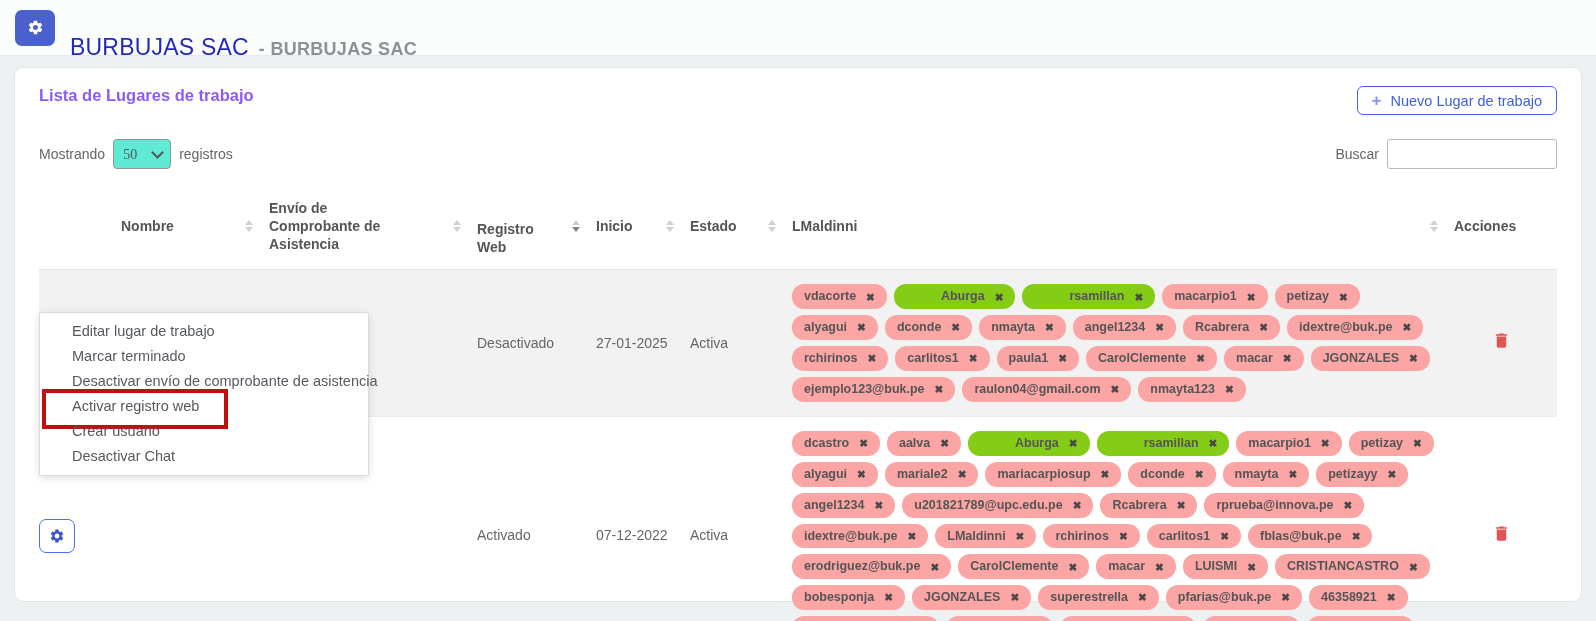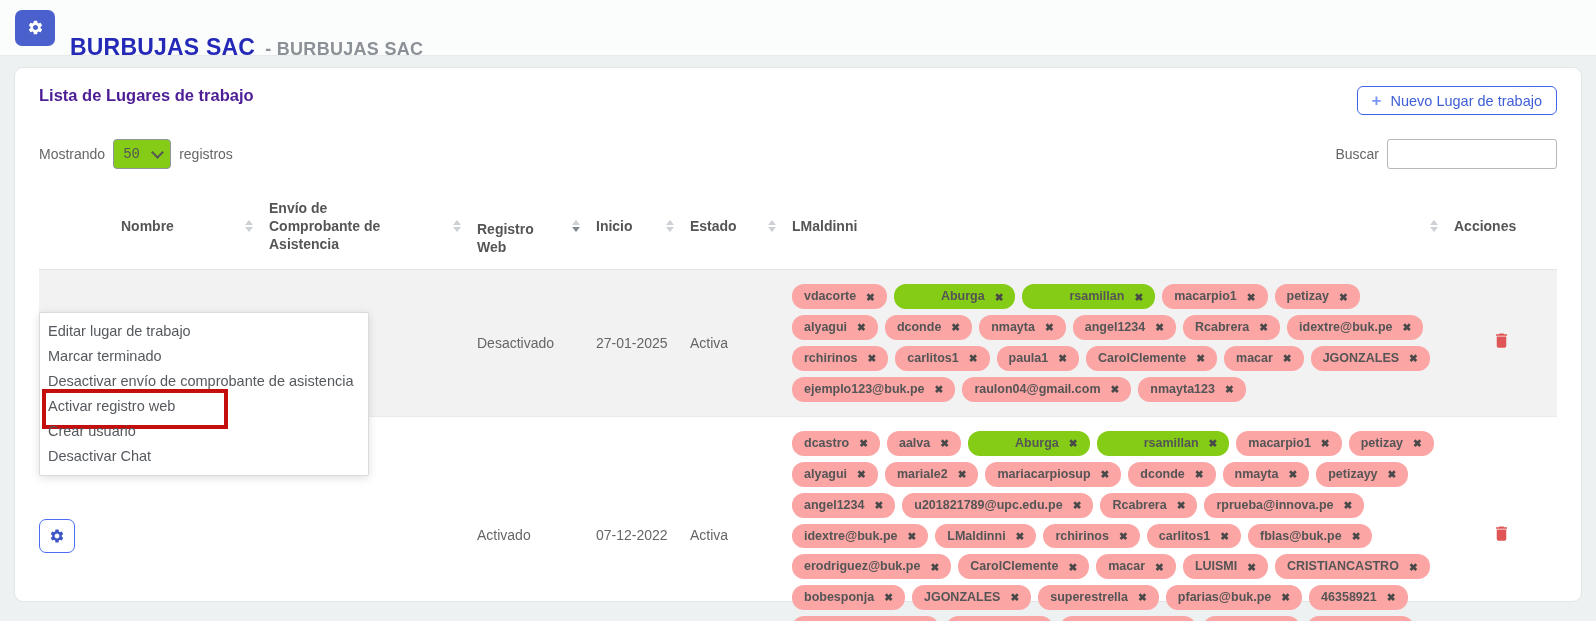--- a/index.html
+++ b/index.html
@@ -6,38 +6,38 @@
   body{
     width:1596px;height:621px;position:relative;overflow:hidden;
     background:#eef1f1;font-family:"Liberation Sans",sans-serif;color:#666;
   }
   
   .topbar{height:56px;background:#fbfcfc;border-bottom:1px solid #e7eaea;
     display:flex;align-items:center;gap:15px;padding-left:15px;box-sizing:border-box;}
   .app-gear-btn{width:40px;height:36px;background:#4a60cd;border-radius:7px;border:none;
     display:flex;align-items:center;justify-content:center;color:#fff;cursor:pointer;flex:0 0 auto;}
   .titlewrap{display:flex;align-items:baseline;gap:10px;}
-  .app-title{color:#2529b8;font-size:23px;font-weight:bold;letter-spacing:.2px;margin-top:40px;}
+  .app-title{color:#2529b8;font-size:23px;font-weight:normal;letter-spacing:.2px;margin-top:40px;}
   .app-subtitle{color:#8b9196;font-size:18px;font-weight:bold;letter-spacing:.3px;}
   
   .card{position:absolute;left:14px;right:14px;top:67px;bottom:19px;background:#fff;
     border:1px solid #e3e6e7;border-radius:9px;padding:18px 24px;box-sizing:border-box;}
   .card-head{display:flex;justify-content:space-between;align-items:flex-start;}
-  .panel-title{color:#4c1d95;font-size:16.5px;font-weight:bold;}
+  .panel-title{color:#8b5cf6;font-size:16.5px;font-weight:bold;}
   .new-btn{display:flex;align-items:center;gap:9px;background:#fff;border:1px solid #4263eb;
     color:#3f5ed8;font-size:14.5px;border-radius:6px;padding:5px 14px;cursor:pointer;
     font-family:inherit;}
   .new-btn .plus{color:#7b96f8;font-weight:bold;font-size:17px;line-height:1;}
   
   .controls{display:flex;justify-content:space-between;align-items:center;margin-top:24px;}
   .ctrl-left,.ctrl-right{display:flex;align-items:center;gap:8px;font-size:14px;color:#666;}
   .select-wrap{position:relative;display:inline-block;}
   .select-wrap select{appearance:none;-webkit-appearance:none;width:58px;height:30px;
     border:1px solid #8f979c;border-radius:4px;font-size:14px;color:#555;
-    padding:0 20px 0 9px;background:#84cc16;font-family:Liberation Mono, monospace;}
+    padding:0 20px 0 9px;background:#5eead4;font-family:Liberation Serif, serif;}
   .select-wrap::after{content:"";position:absolute;right:9px;top:9px;width:7px;height:7px;
     border-right:2px solid #555;border-bottom:2px solid #555;transform:rotate(45deg);
     pointer-events:none;}
   .search-input{width:152px;height:28px;border:1px solid #b4b9bd;border-radius:3px;
     font-size:14px;padding:0 8px;font-family:inherit;color:#555;}
   
   table.grid{width:100%;border-collapse:collapse;table-layout:fixed;margin-top:14px;}
   .grid th{color:#555;font-size:14px;font-weight:bold;text-align:left;
     padding:13px 8px;border-bottom:1px solid #e2e4e6;vertical-align:middle;line-height:1.3;}
   .th-inner{display:flex;justify-content:space-between;align-items:center;}
@@ -62,21 +62,21 @@
   
   .chips{display:flex;flex-wrap:wrap;gap:6px 7px;padding:2px 0;}
   .chip{background:#fca5a5;border-radius:12px;padding:4px 12px;font-size:12.5px;font-weight:bold;
     color:#555;display:flex;align-items:center;gap:10px;white-space:nowrap;}
   .chip.hl{background:#84cc16;padding-left:47px;}
   .chip .chip-x{font-size:10.5px;color:#494949;cursor:pointer;line-height:1;}
   
   .context-menu{position:absolute;left:39px;top:312px;width:330px;background:#fff;
     border:1px solid #d9dcdf;border-radius:2px;box-shadow:0 2px 8px rgba(0,0,0,.13);
     padding:6px 0;z-index:10;box-sizing:border-box;}
-  .menu-item{position:relative;padding:4px 8px;font-size:14.5px;color:#55595e;
+  .menu-item{position:relative;padding:4px 32px;font-size:14.5px;color:#55595e;
     line-height:17px;cursor:pointer;white-space:nowrap;}
   .red-box{position:absolute;left:2px;top:-5px;width:178px;height:32px;
     border:4px solid #c40e0e;pointer-events:none;}
   .hidden-defs{position:absolute;width:0;height:0;overflow:hidden;}
 </style>
 </head>
 <body>
 
 <svg class="hidden-defs" xmlns="http://www.w3.org/2000/svg">
   <symbol id="sym-gear" viewBox="0 0 24 24">

